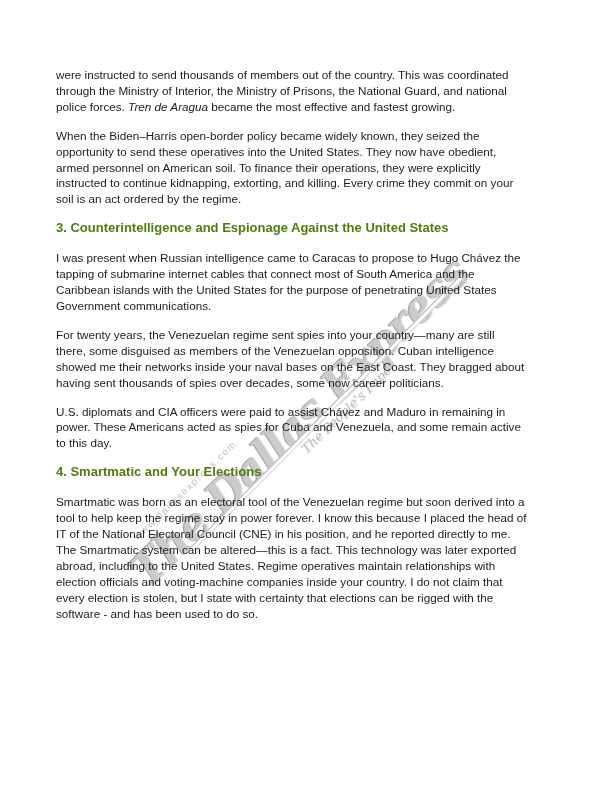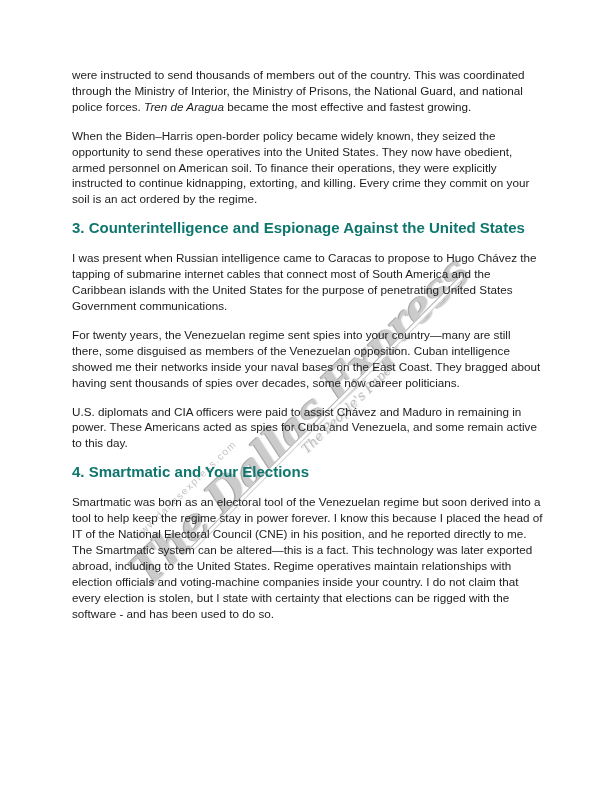--- a/index.html
+++ b/index.html
@@ -69,37 +69,37 @@
     height: 3px;
     transform: translate(-50%, -50%) rotate(-45.2deg);
     border-top: 1px solid #b2b2b2;
     border-bottom: 1px solid #cfcfcf;
     background: #ffffff;
   }
 
   
   .content {
     position: absolute;
-    left: 72px;
+    left: 56px;
     top: 67px;
     width: 471px;
     z-index: 2;
     color: #1c1c1c;
     font-size: 11.7px;
     line-height: 15.9px;
   }
   .content p {
     margin: 0 0 13px 0;
   }
   .content h3 {
     margin: 10px 0 14px 0;
-    font-size: 15px;
+    font-size: 13px;
     line-height: 16px;
     font-weight: bold;
-    color: #0f766e;
+    color: #4d7c0f;
   }
   .content em {
     font-style: italic;
   }
 </style>
 </head>
 <body>
 
 <div class="page">
 

